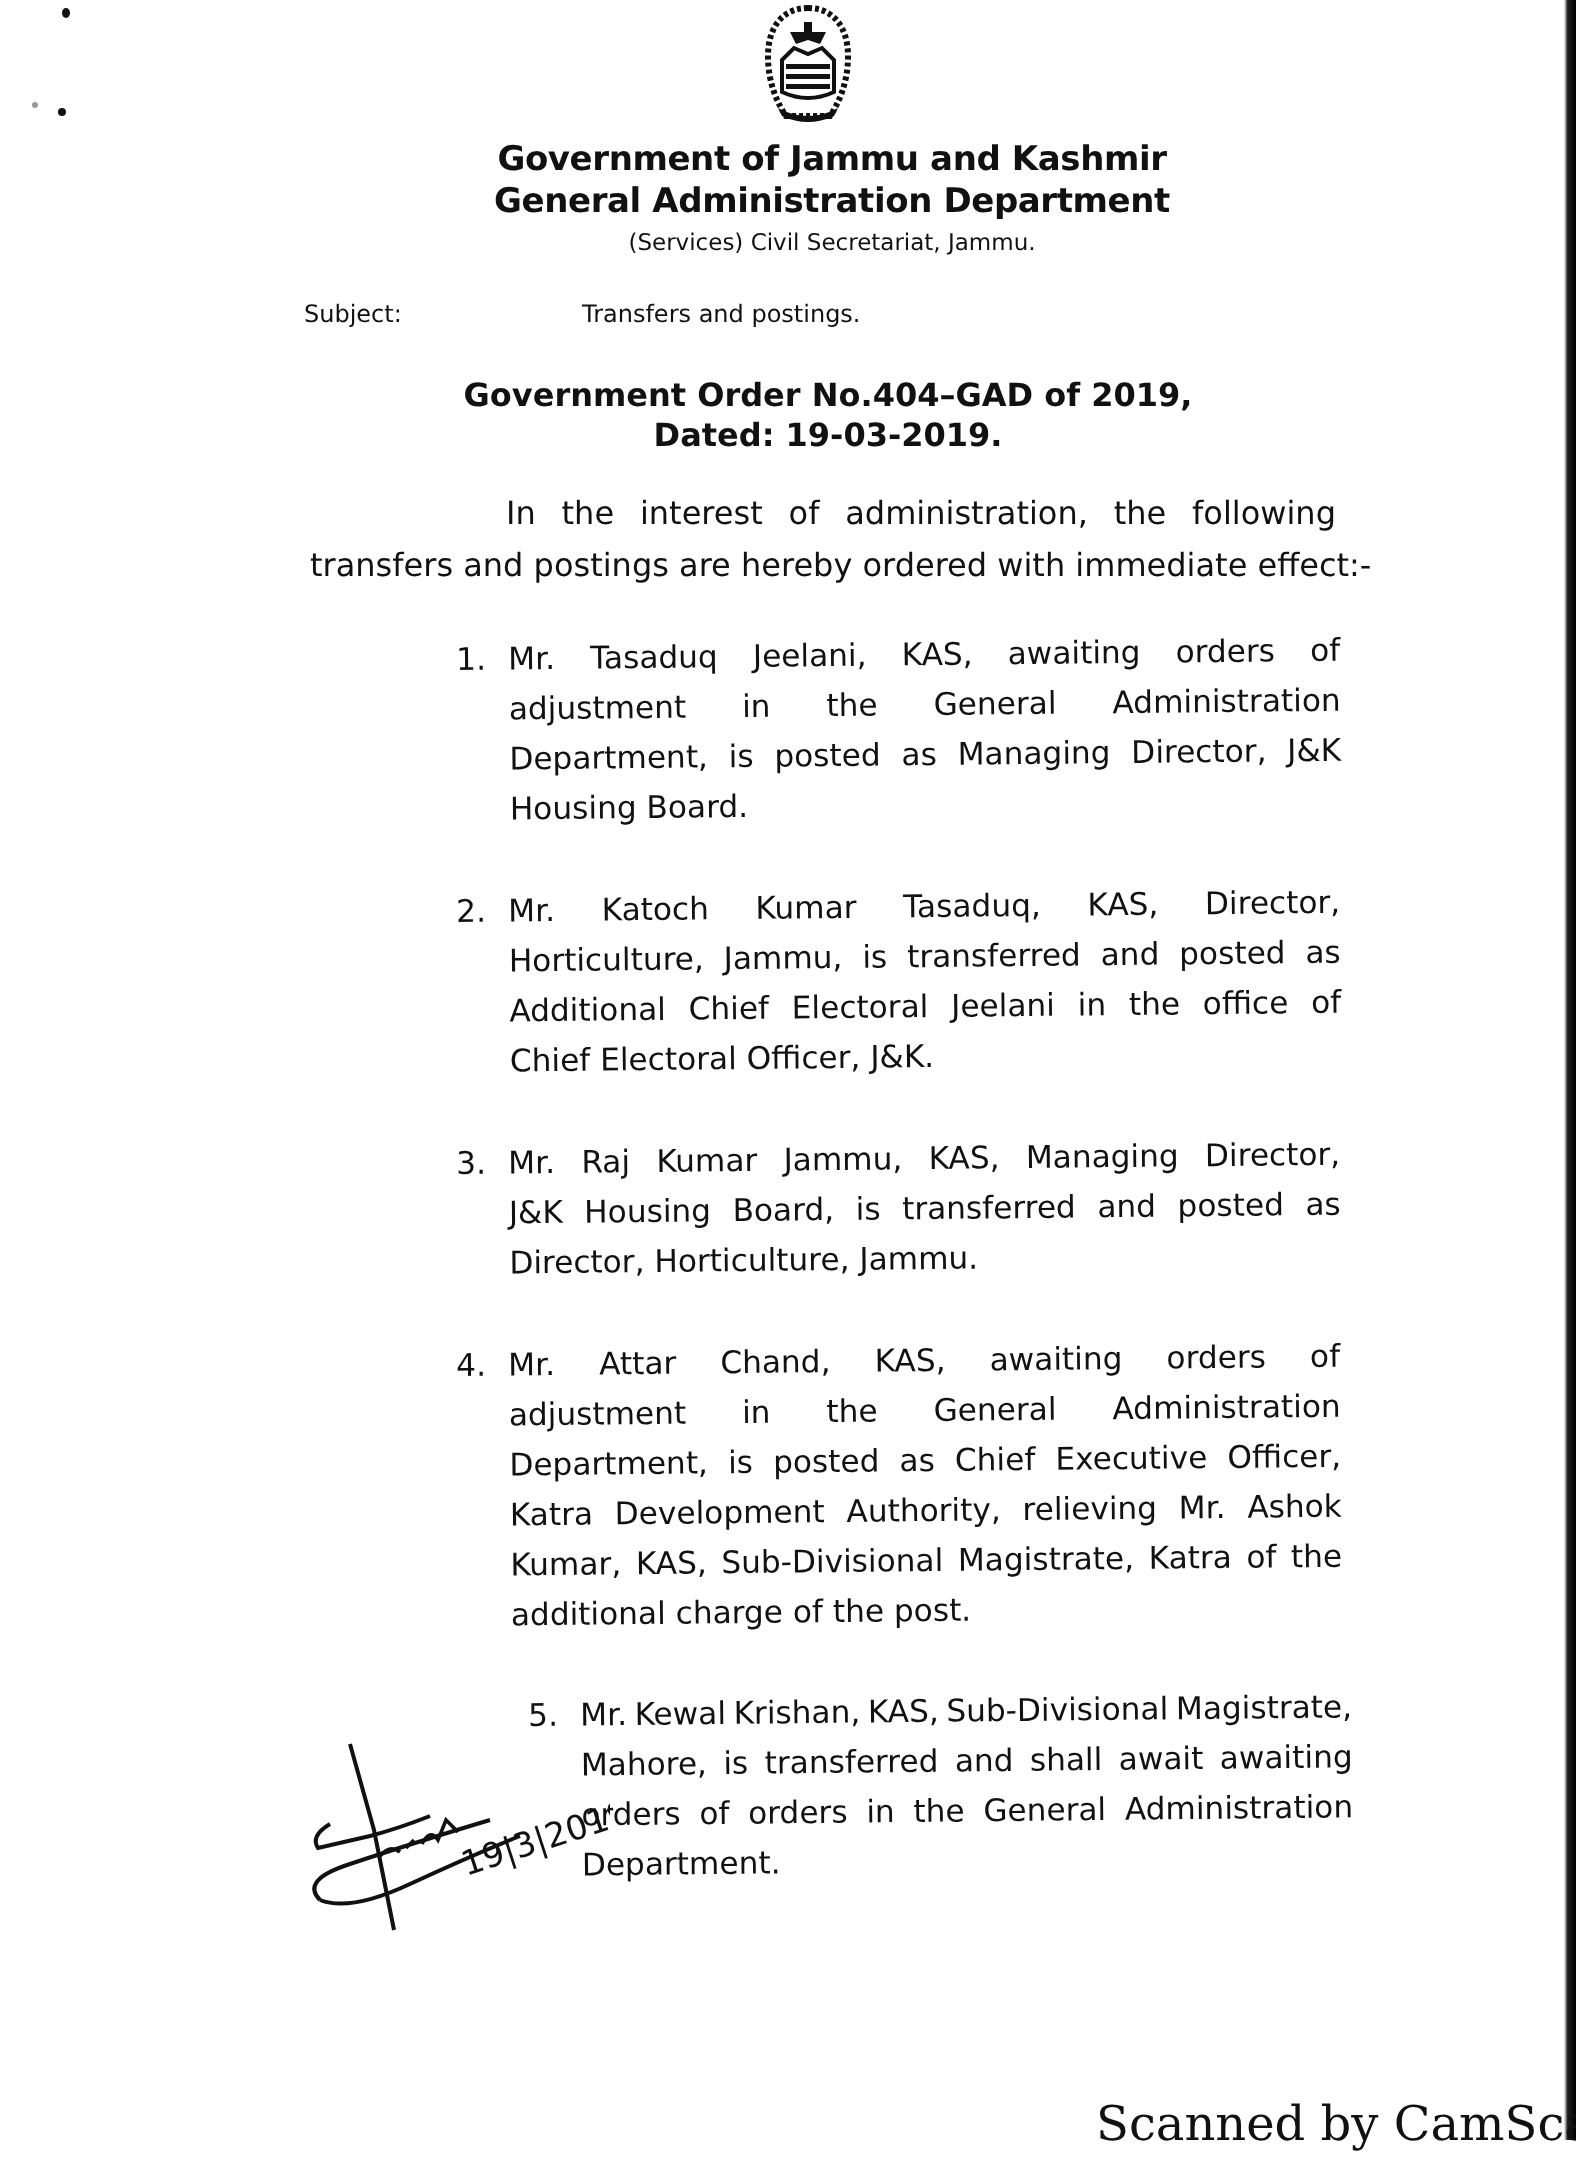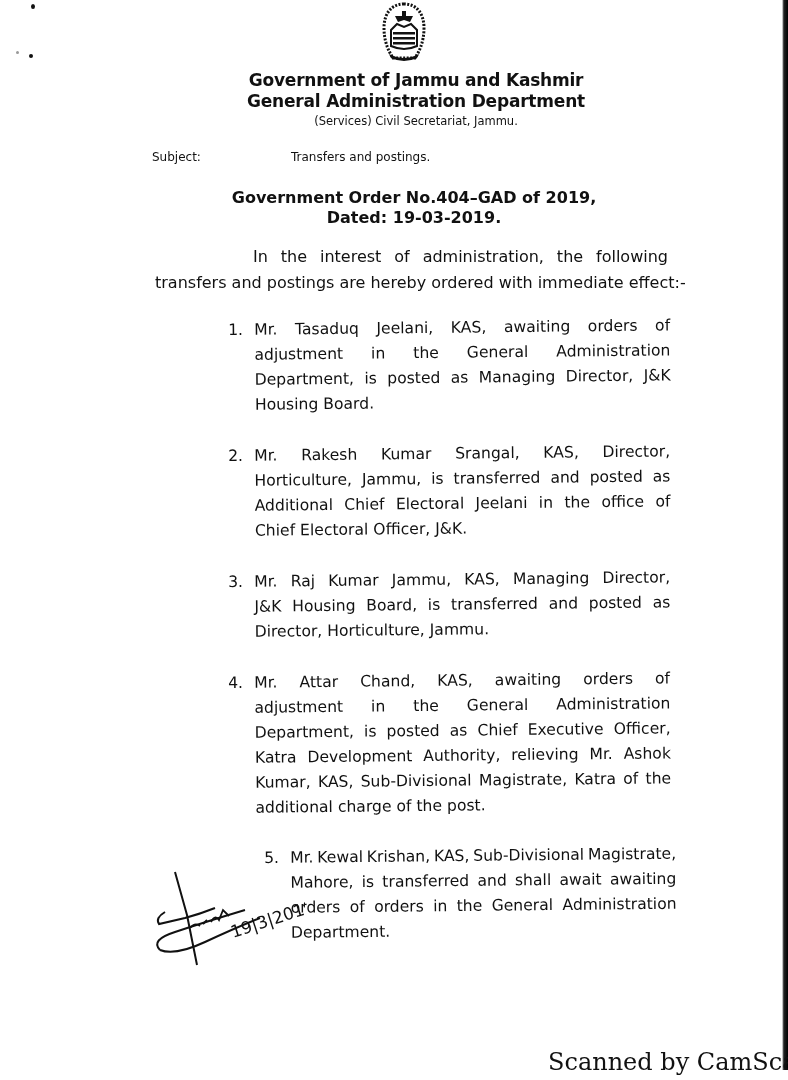--- a/index.html
+++ b/index.html
@@ -103,23 +103,23 @@
       <span>J&amp;K</span>
     </div>
     <div class="line last">
       <span>Housing Board.</span>
     </div>
   </div>
 <div class="item" style="top:444px;">
     <span class="num">2.</span>
     <div class="line">
       <span>Mr.</span>
-      <span>Rakesh</span>
+      <span>Katoch</span>
       <span>Kumar</span>
-      <span>Srangal,</span>
+      <span>Tasaduq,</span>
       <span>KAS,</span>
       <span>Director,</span>
     </div>
     <div class="line">
       <span>Horticulture,</span>
       <span>Jammu,</span>
       <span>is</span>
       <span>transferred</span>
       <span>and</span>
       <span>posted</span>

